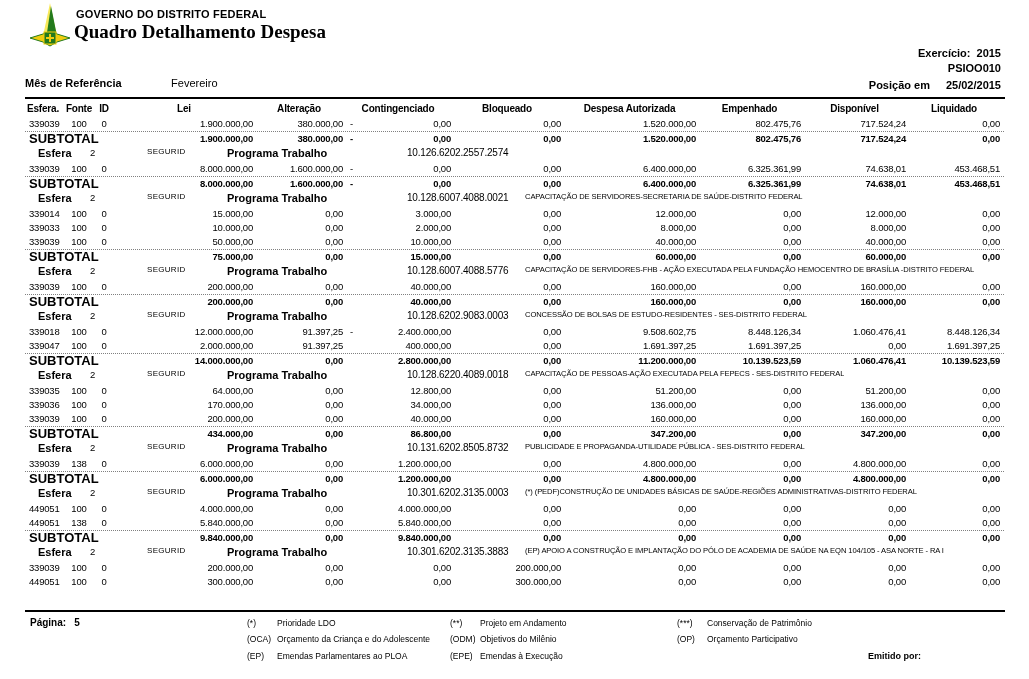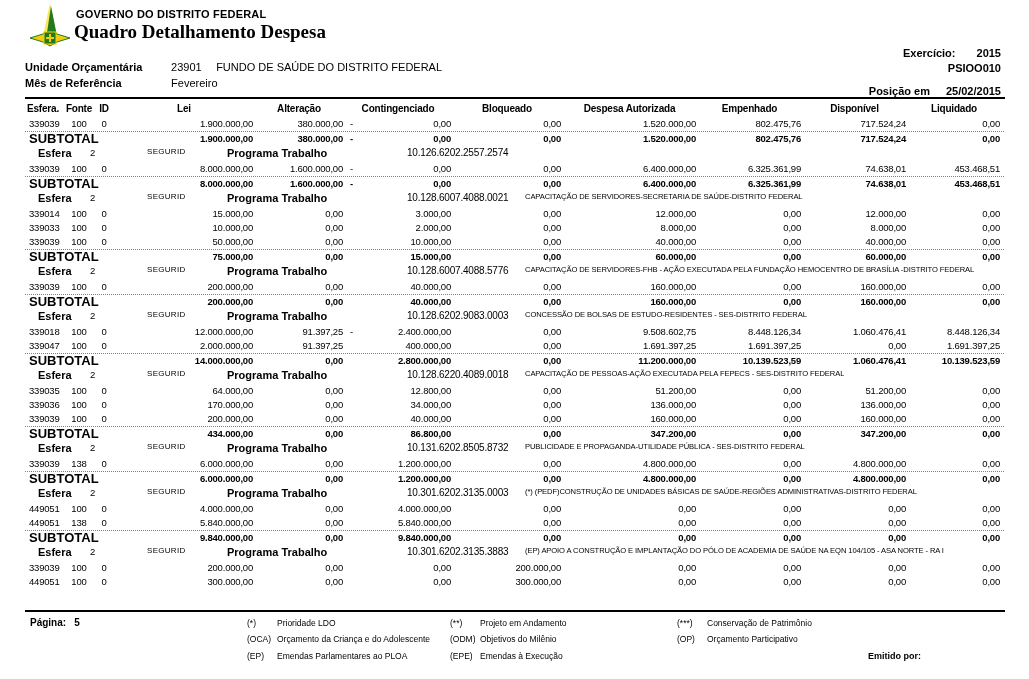--- a/index.html
+++ b/index.html
@@ -6,22 +6,22 @@
   html,body { background:#fff; }
   body { font-family:"Liberation Sans","DejaVu Sans",sans-serif; color:#000; }
   .page { position:relative; width:1029px; height:679px; background:#fff; overflow:hidden; }
 
   
   .logo { position:absolute; left:30px; top:3px; }
   .org  { position:absolute; left:76px; top:8px;  font-size:11px; font-weight:bold; letter-spacing:.2px; }
   .title{ position:absolute; left:74px; top:21px; font-size:19px; font-weight:bold;
           font-family:"Liberation Serif","DejaVu Serif",serif; }
   .hright { position:absolute; right:28px; top:46px; text-align:right; font-size:11px; font-weight:bold; line-height:15px; }
-  .hright .row { display:flex; justify-content:flex-end; gap:21px; white-space:nowrap; }
-  .hright .row.pos { gap:16px; margin-top:8px; }
+  .hright .row { display:flex; justify-content:flex-end; gap:6px; white-space:nowrap; }
+  .hright .row.pos { gap:16px; margin-top:2px; }
   .uo  { position:absolute; left:25px; top:61px; font-size:11px; white-space:nowrap; }
   .mes { position:absolute; left:25px; top:77px; font-size:11px; white-space:nowrap; }
   .lbl { font-weight:bold; display:inline-block; }
   .uo .lbl, .mes .lbl { width:143px; }
   .val-code { display:inline-block; width:42px; }
 
   .t-rule { position:absolute; left:25px; right:24px; top:97px; height:2px; background:#000; }
 
   
   .table { position:absolute; left:25px; top:101px; width:979px; }
@@ -78,25 +78,20 @@
     </div>
     <div class="row">
       <span>PSIOO010</span>
     </div>
     <div class="row pos">
       <span>Posição em</span>
       <span>25/02/2015</span>
     </div>
   </div>
 
-  <div class="uo">
-    <span class="lbl">Unidade Orçamentária</span>
-    <span class="val-code">23901</span>
-    <span>FUNDO DE SAÚDE DO DISTRITO FEDERAL</span>
-  </div>
   <div class="mes">
     <span class="lbl">Mês de Referência</span>
     <span>Fevereiro</span>
   </div>
 
   <div class="t-rule"></div>
 
   <div class="table">
     <div class="thead grid">
         <div class="hc c0">Esfera.</div>

